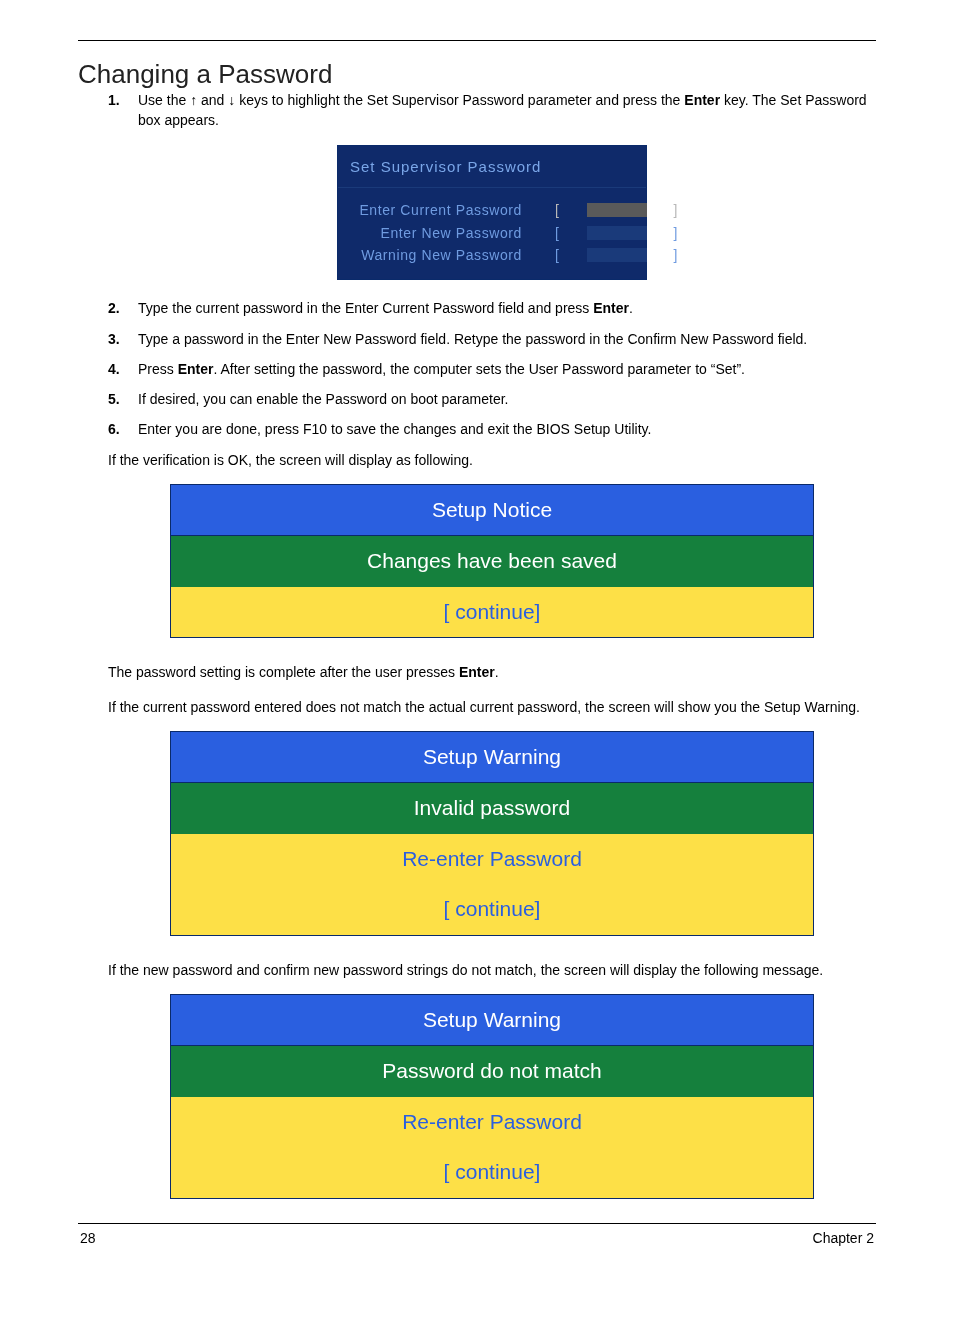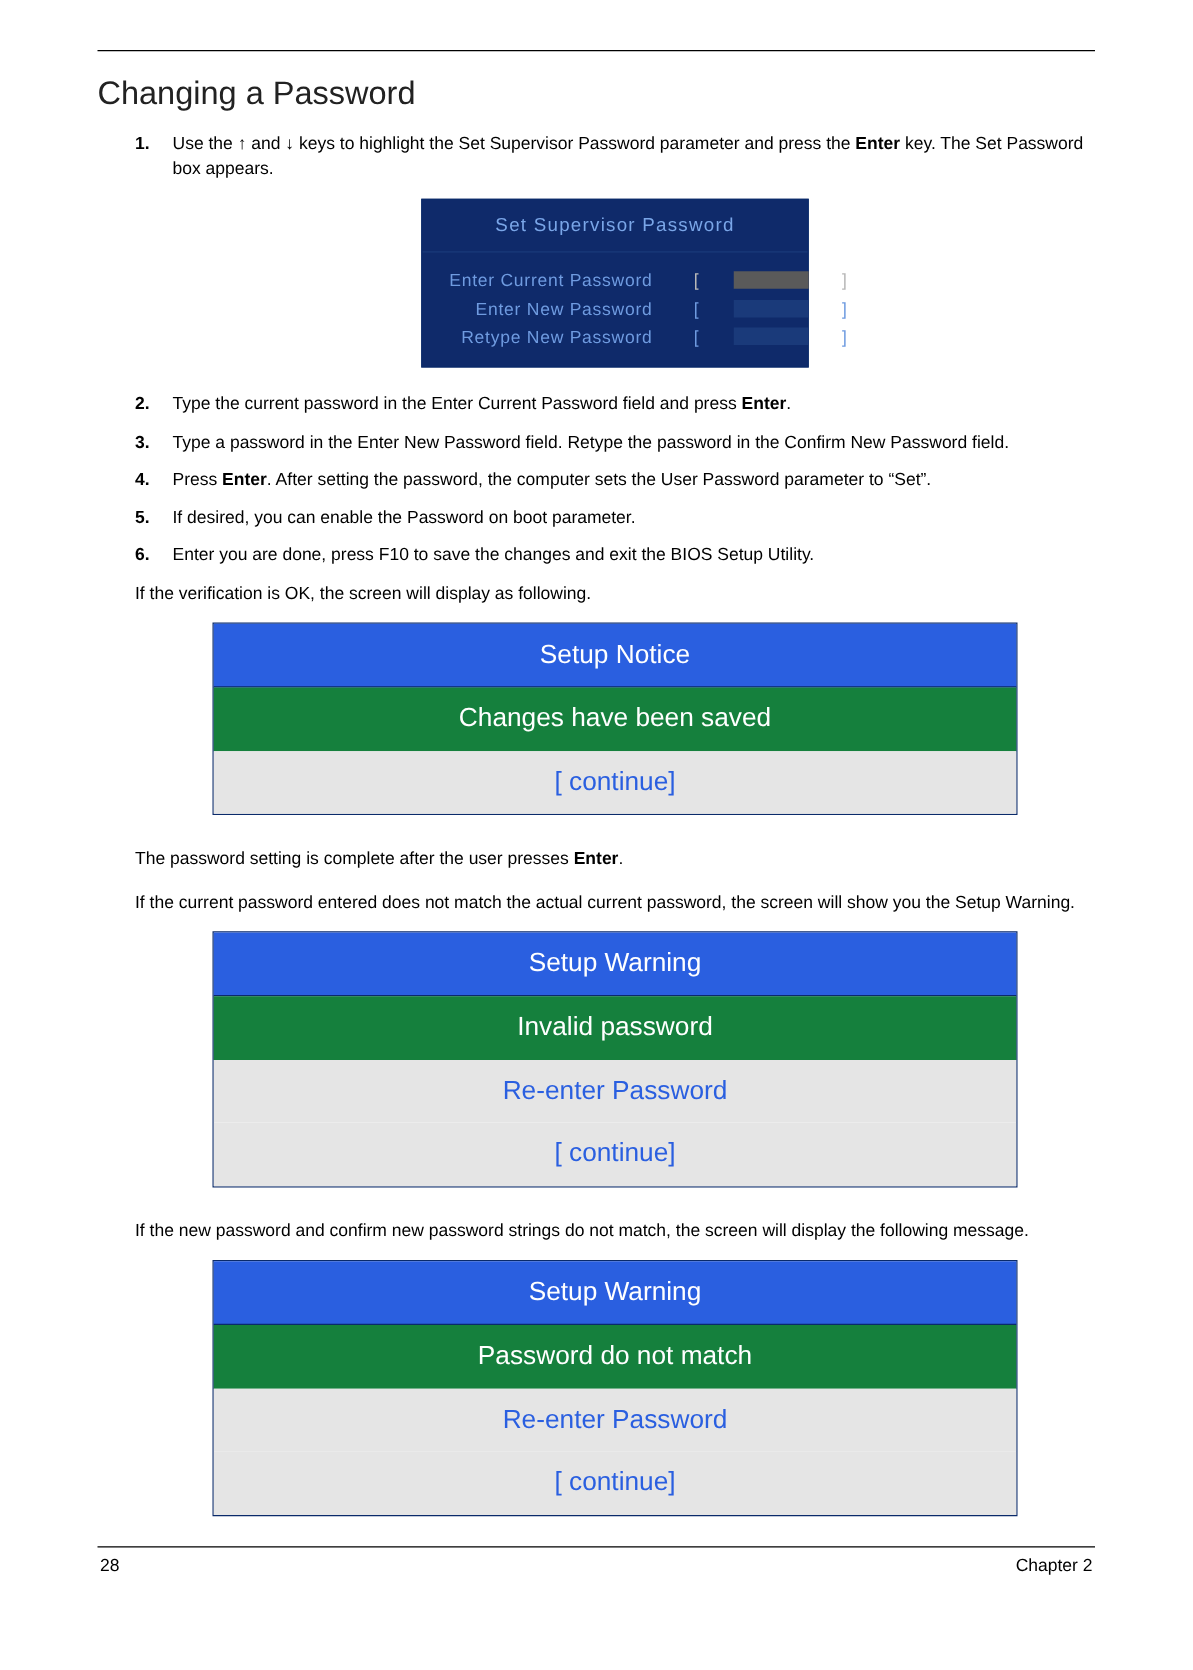--- a/index.html
+++ b/index.html
@@ -1,45 +1,45 @@
 <!DOCTYPE html>
 <html><head>
 <meta charset="utf-8">
 <style>
   * { box-sizing: border-box; margin: 0; padding: 0; }
   html, body { width: 954px; background: #fff; font-family: Arial, Helvetica, sans-serif; color: #000; }
   .page { width: 954px; padding: 40px 78px 30px 78px; }
   hr.rule { border: none; border-top: 1px solid #000; margin-bottom: 18px; }
   hr.rule-bottom { border: none; border-top: 1px solid #000; margin-top: 18px; margin-bottom: 6px; }
-  h2.section-heading { font-family: "Segoe UI", "Trebuchet MS", Arial, sans-serif; font-weight: 400; font-size: 26px; color: #222; margin-bottom: 14px; }
+  h2.section-heading { font-family: "Segoe UI", "Trebuchet MS", Arial, sans-serif; font-weight: 400; font-size: 26px; color: #222; }
   .content { padding-left: 30px; font-size: 14px; line-height: 1.45; }
   ol.steps { list-style: none; padding: 0; margin: 0 0 10px 0; }
   ol.steps > li { display: flex; margin-bottom: 10px; }
   ol.steps > li .num { width: 30px; flex: 0 0 30px; font-weight: bold; }
   ol.steps > li .txt { flex: 1; }
   p.body { margin: 6px 0 14px 0; }
   .footer { display: flex; justify-content: space-between; font-size: 14px; padding: 0 2px; }
   b { font-weight: bold; }
 
   
   .pw-dialog { width: 310px; margin: 14px auto 18px auto; border: 1px solid #0a2a6a; background: #0f2a6a; font-family: "Segoe UI", Arial, sans-serif; }
-  .pw-title { text-align: center; color: #7aa6e8; font-size: 15px; letter-spacing: 1px; padding: 10px 12px; border-bottom: 1px solid #1a3a7a; }
+  .pw-title { text-align: left; color: #7aa6e8; font-size: 15px; letter-spacing: 1px; padding: 10px 12px; border-bottom: 1px solid #1a3a7a; }
   .pw-body { padding: 10px 14px 12px 14px; }
   .pw-row { display: flex; align-items: center; color: #6f9be0; font-size: 14px; letter-spacing: 0.6px; margin: 2px 0; gap: 23px; }
   .pw-label { flex: 0 0 180px; text-align: right; padding-right: 10px; }
   .pw-br { flex: 0 0 auto; color: #6f9be0; }
   .pw-field { flex: 0 0 60px; height: 14px; background: #1a3a7a; margin: 0 4px; }
   .pw-row.highlight .pw-field { background: #5a5a5a; }
   .pw-row.highlight .pw-br { color: #b8b8b8; }
 
   
   .dlg { width: 644px; margin: 14px auto 24px auto; border: 1px solid #0a2a6a; font-family: Arial, sans-serif; }
   .dlg .dlg-title { background: #2a5fe0; color: #fff; text-align: center; font-size: 21px; padding: 10px 0; border-bottom: 1px solid #0a2a6a; }
   .dlg .dlg-row { background: #15803d; color: #fff; text-align: center; font-size: 21px; padding: 10px 0; }
-  .dlg .dlg-row-light { background: #e5e5e5; color: #2a5fe0; text-align: center; font-size: 21px; padding: 10px 0; }
+  .dlg .dlg-row-light { background: #fde047; color: #2a5fe0; text-align: center; font-size: 21px; padding: 10px 0; }
 </style>
 </head>
 <body>
 
 <div class="page">
   <hr class="rule">
 
   <h2 class="section-heading">Changing a Password</h2>
 
   <div class="content">
@@ -60,21 +60,21 @@
             <span class="pw-field"></span>
             <span class="pw-br">]</span>
           </div>
           <div class="pw-row">
             <span class="pw-label">Enter New Password</span>
             <span class="pw-br">[</span>
             <span class="pw-field"></span>
             <span class="pw-br">]</span>
           </div>
           <div class="pw-row">
-            <span class="pw-label">Retype New Password</span>
+            <span class="pw-label">Warning New Password</span>
             <span class="pw-br">[</span>
             <span class="pw-field"></span>
             <span class="pw-br">]</span>
           </div>
         </div>
     </div>
 
     <ol class="steps" id="steps2">
         <li>
           <span class="num">2.</span>

